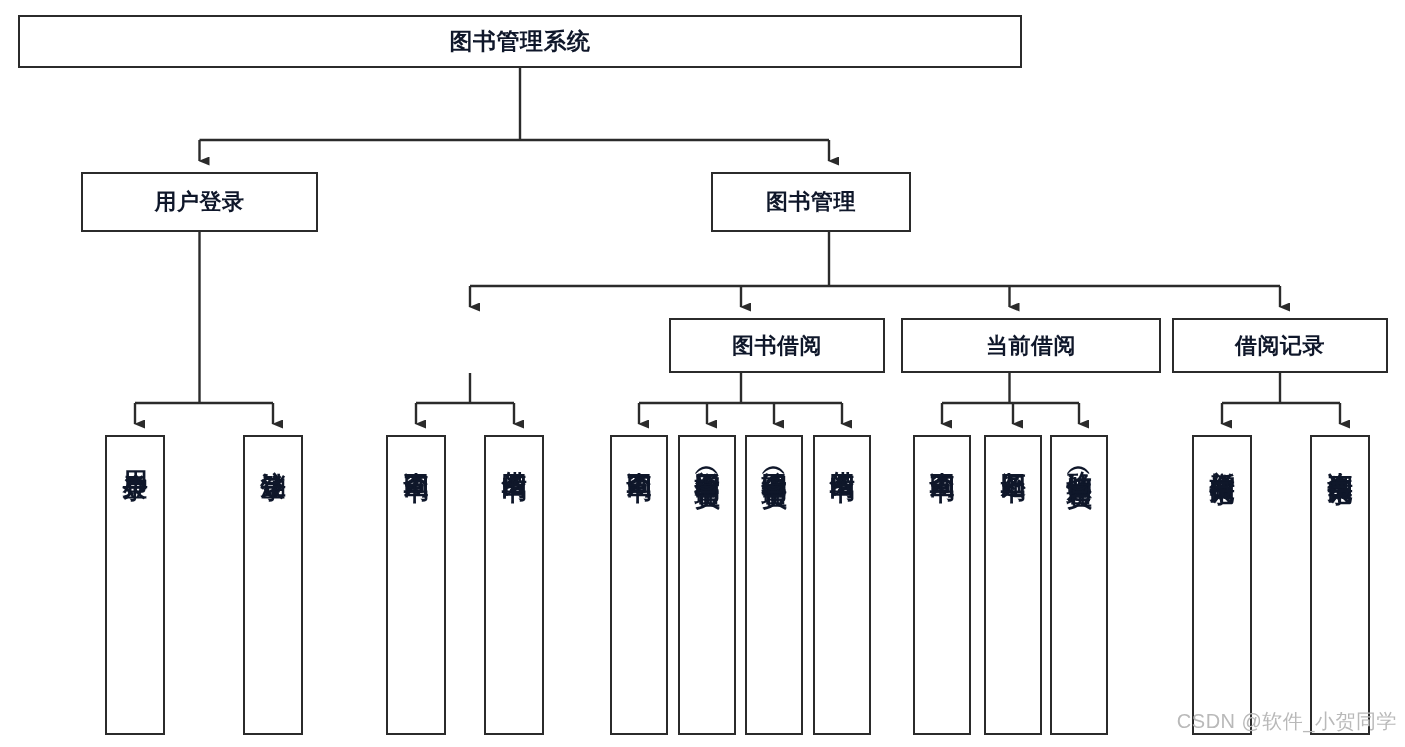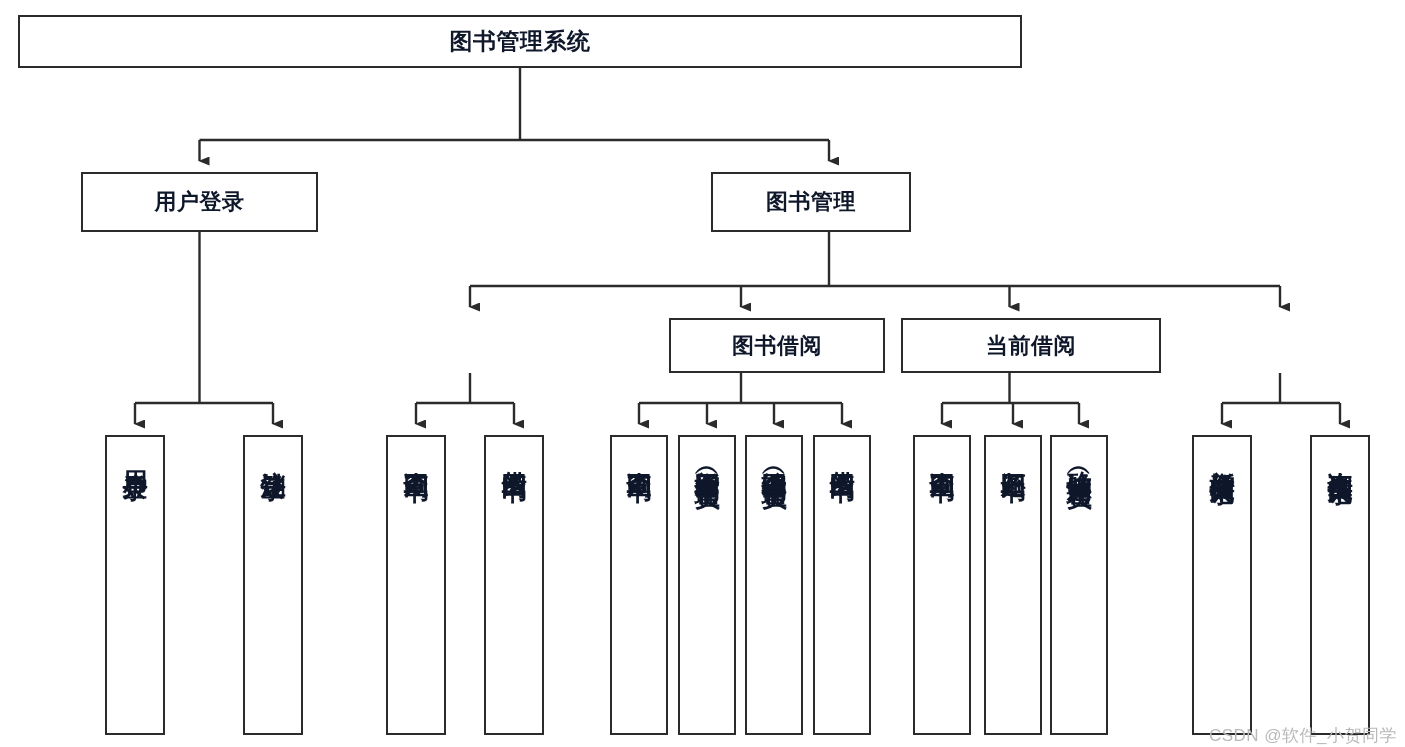--- a/index.html
+++ b/index.html
@@ -62,22 +62,22 @@
     line-height: 1.02;
     letter-spacing: 2px;
     white-space: nowrap;
   }
   .node.vert.tall .label {
     font-size: 25px;
   }
   #watermark {
     position: absolute;
     right: 8px;
-    bottom: 0;
-    font-size: 17px;
+    bottom: 12px;
+    font-size: 20px;
     color: #b9b9b9;
     letter-spacing: 0.5px;
     user-select: none;
   }
 </style>
 </head>
 <body>
 
 <div id="canvas">
 
@@ -134,20 +134,23 @@
   <div class="node horiz" style="left: 711px; top: 172px; width: 200px; height: 60px;">
     <span class="label">图书管理</span>
   </div>
 
   <div class="node horiz" style="left: 633px; top: 318px; width: 216px; height: 55px; margin-left: 36px;">
     <span class="label">图书借阅</span>
   </div>
   <div class="node horiz" style="left: 901px; top: 318px; width: 260px; height: 55px;">
     <span class="label">当前借阅</span>
   </div>
+  <div class="node horiz" style="left: 1172px; top: 318px; width: 216px; height: 55px;">
+    <span class="label">借阅记录</span>
+  </div>
 
   <div class="node vert" style="left: 105px; top: 435px; width: 60px; height: 300px;">
     <span class="label">用户登录</span>
   </div>
   <div class="node vert" style="left: 243px; top: 435px; width: 60px; height: 300px;">
     <span class="label">注销登录</span>
   </div>
 
   <div class="node vert" style="left: 386px; top: 435px; width: 60px; height: 300px;">
     <span class="label">查询图书</span>

